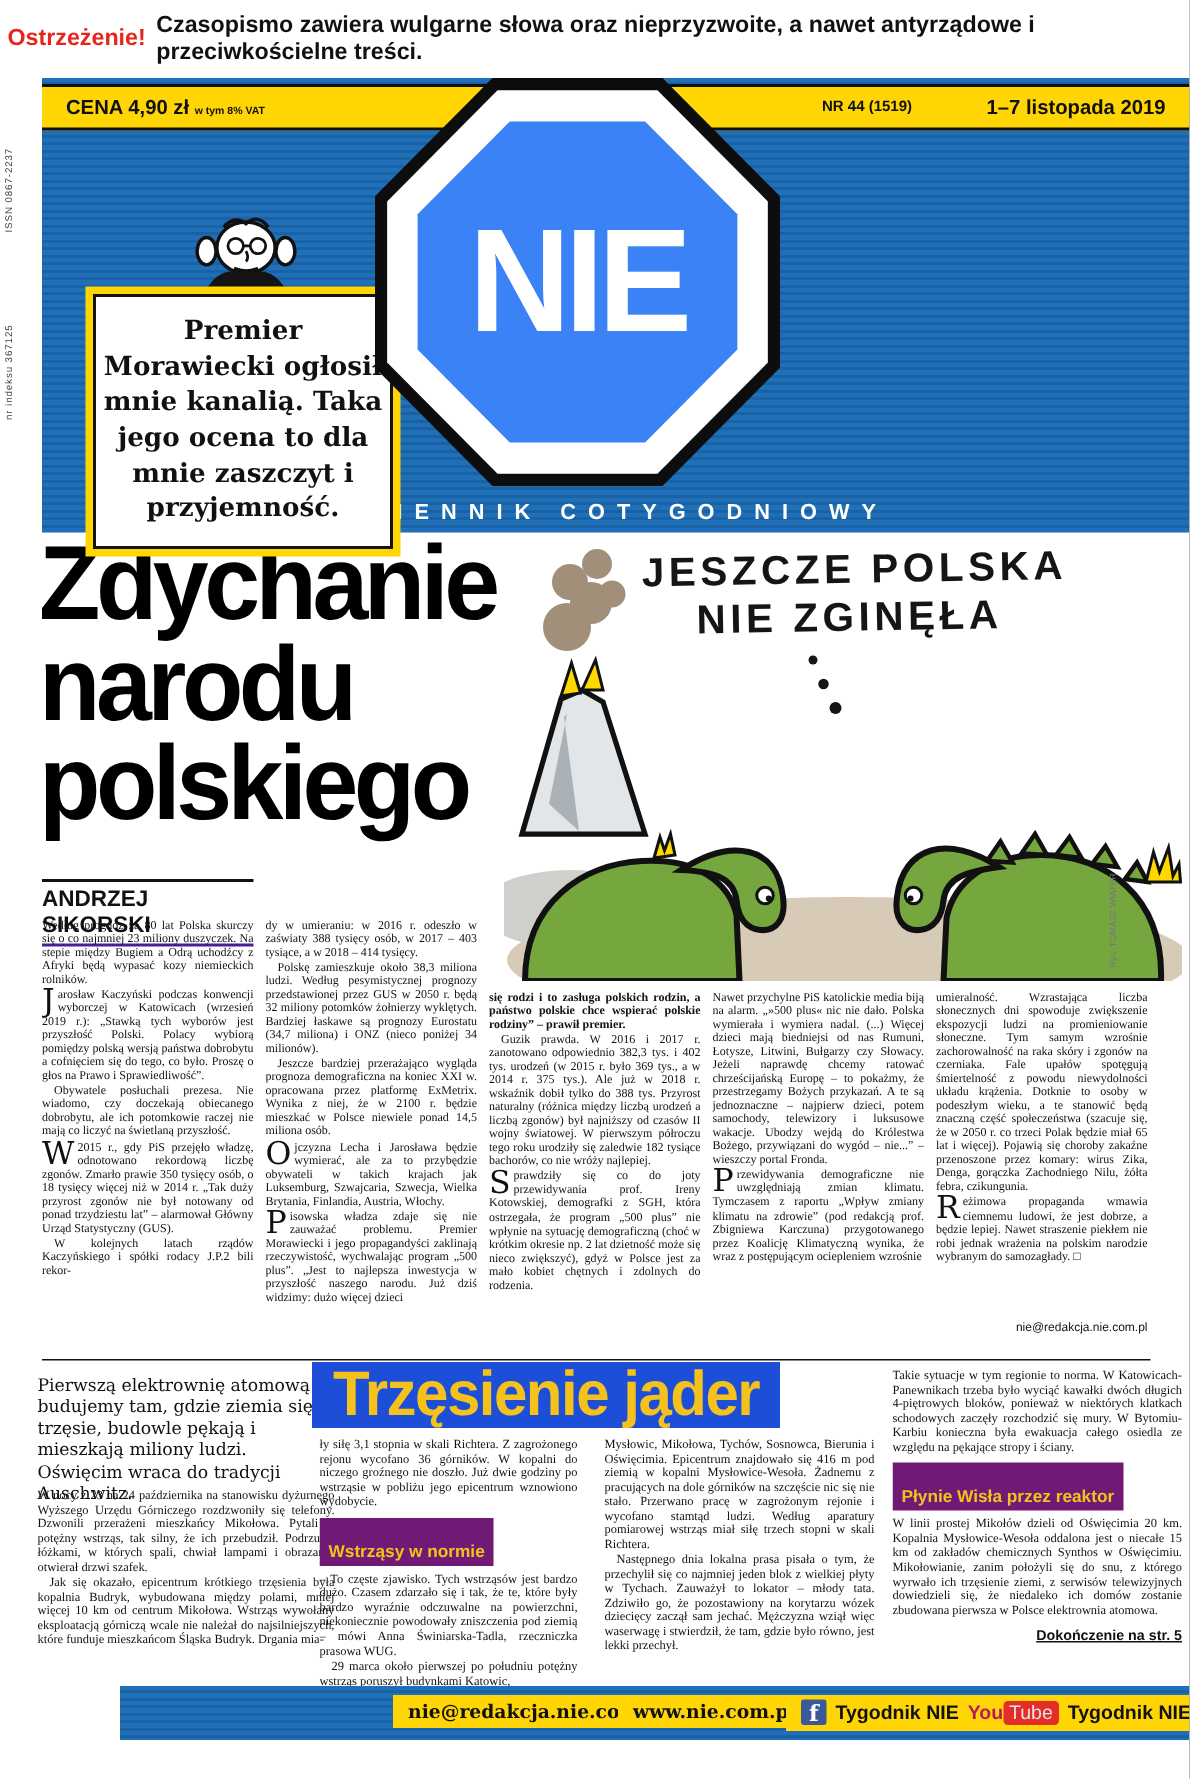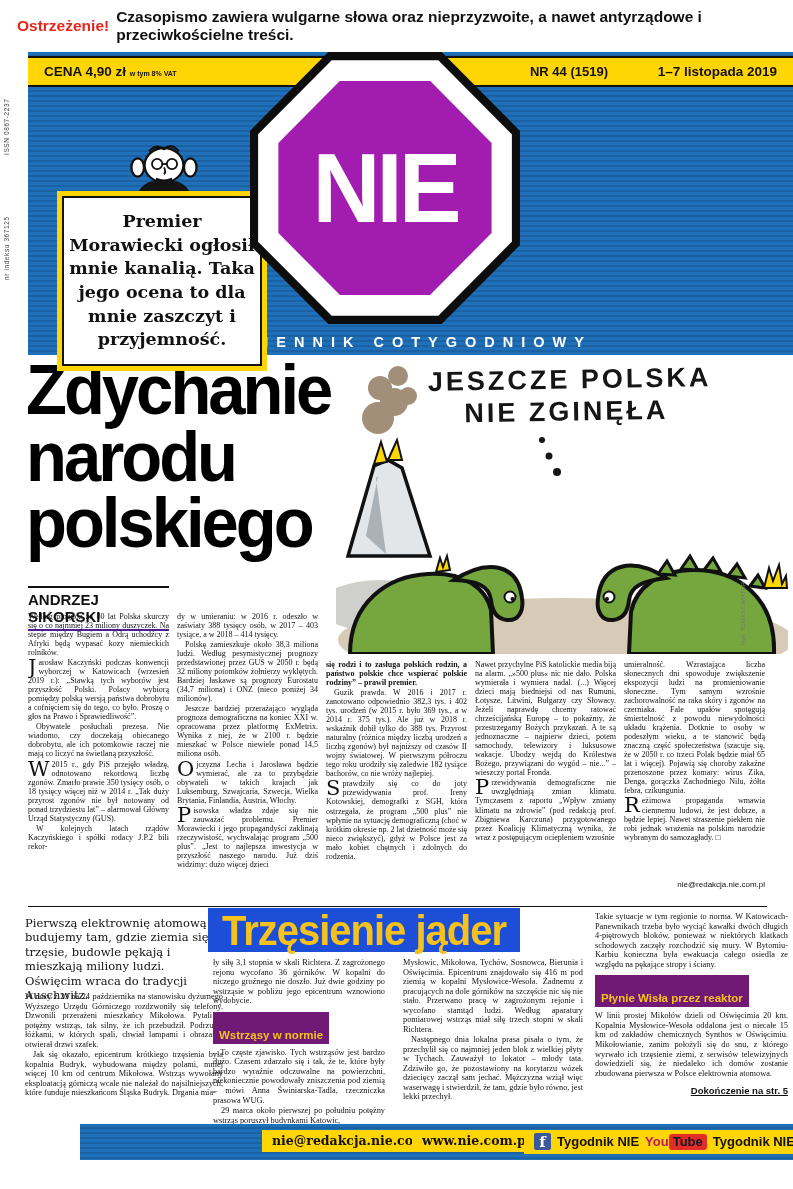--- a/index.html
+++ b/index.html
@@ -1,47 +1,47 @@
 <!DOCTYPE html>
 <html lang="pl"><head>
 <meta charset="utf-8">
 <style>
   html,body{margin:0;padding:0;background:#888;}
   .page{position:relative;width:793px;height:1189px;background:#fff;margin:0 auto;
         font-family:"Liberation Sans",sans-serif;overflow:hidden;color:#111;}
 
   
-  .warning{position:absolute;top:0;left:17px;right:0;height:52px;background:#fff;
+  .warning{position:absolute;top:0;left:5px;right:0;height:52px;background:#fff;
            display:flex;align-items:center;justify-content:center;gap:7px;
            font-weight:bold;font-size:15.5px;}
   .warning .red{color:#e8251c;}
 
   
   .vmeta{position:absolute;left:3px;font-size:6.5px;color:#444;
          writing-mode:vertical-rl;transform:rotate(180deg);letter-spacing:.6px;}
   #vissn{top:60px;height:95px;}
   #vindex{top:170px;height:110px;}
 
   
   .masthead{position:absolute;left:28px;right:0;top:52px;height:303px;
             background:repeating-linear-gradient(180deg,#1f70b8 0 3px,#1a62a4 3px 5px);}
   .yellowbar{position:absolute;left:0;right:0;top:4px;height:27px;background:#ffd504;
              border-top:2px solid #101010;border-bottom:2px solid #101010;
              display:flex;align-items:center;}
   .price{margin-left:16px;font-weight:bold;font-size:13.5px;}
   .price small{font-size:7px;font-weight:bold;}
-  .issue{position:absolute;right:185px;font-weight:bold;font-size:13px;}
+  .issue{position:absolute;right:185px;font-weight:bold;font-size:10px;}
   .date{position:absolute;right:16px;font-weight:bold;font-size:13.5px;}
 
   .stopsign{position:absolute;left:222px;top:0;width:270px;height:272px;z-index:3;}
   .oct{clip-path:polygon(29% 0,71% 0,100% 29%,100% 71%,71% 100%,29% 100%,0 71%,0 29%);
        display:flex;align-items:center;justify-content:center;}
   .oct1{width:100%;height:100%;background:#0d0d0d;}
   .oct2{width:94%;height:94%;background:#fff;}
-  .oct3{width:84%;height:84%;background:#a21caf;}
+  .oct3{width:84%;height:84%;background:#3b82f6;}
   .logo-text{color:#fff;font-weight:bold;font-size:96px;letter-spacing:-4px;
              transform:scale(.98,1.02);}
 
   .quotebox{position:absolute;left:34px;top:144px;width:200px;z-index:2;}
   .caricature{position:absolute;left:62px;top:-56px;width:80px;height:62px;z-index:1;}
   .qbox{position:relative;background:#fff;border:2px solid #141414;
         box-shadow:0 0 0 5px #ffd504;padding:12px 4px;text-align:center;
         font-family:"DejaVu Serif","Liberation Serif",serif;font-weight:bold;
         font-size:17.5px;line-height:1.35;z-index:2;}
 
@@ -116,21 +116,21 @@
         font-family:"DejaVu Serif","Liberation Serif",serif;padding:3px 10px 4px;
         white-space:nowrap;}
   #f-email{left:182px;}
   #f-web{left:332px;}
   #f-social{left:444px;display:flex;align-items:center;gap:6px;
             font-family:"Liberation Sans",sans-serif;font-size:13px;}
   .fb-icon{display:inline-flex;width:17px;height:17px;background:#3b5998;color:#fff;
            align-items:flex-end;justify-content:center;font-family:"DejaVu Serif",serif;
            font-weight:bold;font-size:15px;line-height:15px;border-radius:2px;}
   .yt-you{font-weight:bold;color:#be185d;}
-  .yt-tube{background:#e52d27;color:#0f172a;font-weight:bold;border-radius:3px;
+  .yt-tube{background:#e52d27;color:#e5e5e5;font-weight:normal;border-radius:3px;
            padding:0 4px 1px;}
 
   .barcode-box{position:absolute;left:106px;top:1121px;width:150px;height:66px;
                background:#fff;z-index:3;text-align:center;}
   .bc-labels{font-size:5.5px;letter-spacing:.5px;color:#333;display:flex;
              justify-content:space-around;padding:1px 6px 0;}
   .bc-bars{height:34px;margin:1px 10px 0 14px;
            background:repeating-linear-gradient(90deg,#000 0 1px,#fff 1px 3px,#000 3px 5px,
              #fff 5px 6px,#000 6px 7px,#fff 7px 9px,#000 9px 12px,#fff 12px 14px);}
   .bc-digits{font-size:7.5px;letter-spacing:2.5px;color:#111;margin-top:1px;}

